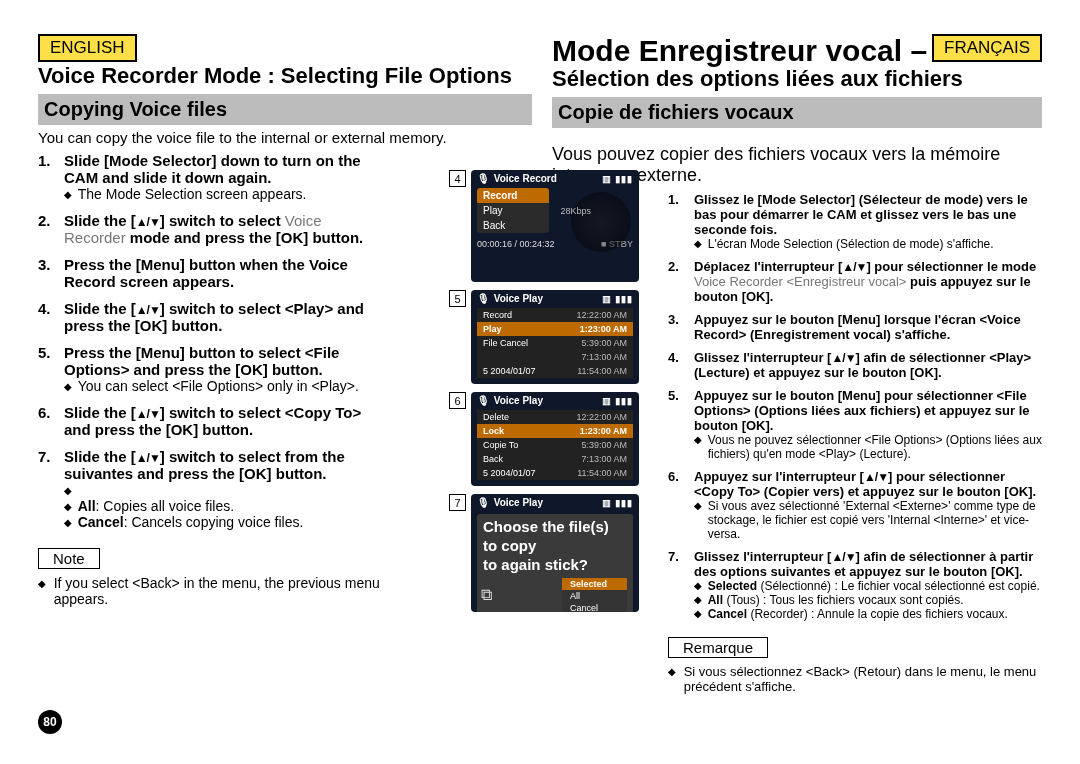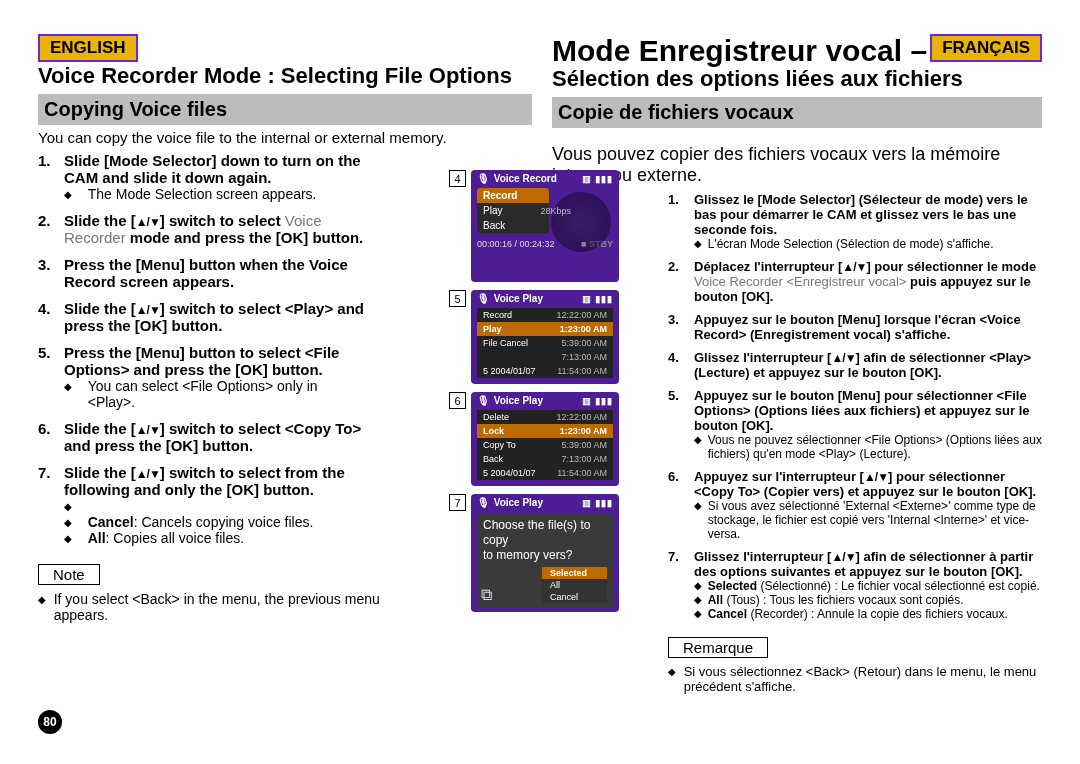--- a/index.html
+++ b/index.html
@@ -4,58 +4,58 @@
 <style>
   html,body{margin:0;padding:0;background:#888}
   *{box-sizing:border-box}
   .page{width:1080px;height:764px;background:#fff;margin:0 auto;
         font-family:Arial,Helvetica,sans-serif;color:#000;position:relative;
         padding:34px 38px 34px 38px}
   .cols{display:flex;gap:0;height:100%}
   .col{width:50%;position:relative}
   .col-left{padding-right:8px}
   .col-right{padding-left:12px}
-  .lang{border:2px solid #6d28d9;font-weight:bold;font-size:17px;
-        padding:2px 10px;display:inline-block;background:#eab308}
+  .lang{border:2px solid #000000;font-weight:normal;font-size:17px;
+        padding:2px 10px;display:inline-block;background:#fde047}
   .lang-en{position:absolute;left:0;top:0}
   .lang-fr{position:absolute;right:0;top:0}
   .title{font-weight:bold;font-size:22px;line-height:1.1;margin-top:2px}
   .title-right{margin-top:0}
   .title-right .line1{font-size:30px;font-weight:bold}
   .title-right .line2{font-size:22px;font-weight:bold}
   .bar{background:#bcbcbc;font-weight:bold;font-size:20px;
        padding:4px 6px;margin-top:6px}
   .intro{font-size:15px;margin-top:4px}
   .intro-fr{font-size:18px;margin-top:16px}
   .steps{margin-top:6px}
   .step{display:flex;font-size:15px;margin-bottom:10px}
   .step-fr{font-size:13px;margin-bottom:8px}
   .num{width:26px;flex:0 0 26px;font-weight:bold}
   .body{flex:1}
   .b{font-weight:bold}
   .mode{color:#777}
-  .sub-line{font-size:14px;display:flex;gap:16px}
+  .sub-line{font-size:14px;display:flex;gap:6px}
   .sub-line-fr{font-size:12px;display:flex;gap:6px}
   .dia::before{content:"\25C6";font-size:10px;position:relative;top:-1px}
   .notebox{border:1px solid #000;display:inline-block;padding:1px 14px;
            font-size:15px;margin-top:8px}
   .notetext{font-size:14px;margin-top:6px;display:flex;gap:8px}
   .notetext-fr{font-size:13px}
   .pagenum{position:absolute;left:38px;bottom:30px;width:24px;height:24px;
            border-radius:50%;background:#000;color:#fff;font-size:12px;
            font-weight:bold;display:flex;align-items:center;justify-content:center}
   .arrow{font-size:12px;letter-spacing:-1px}
   
   .screens{position:absolute;left:449px;top:170px;width:203px;display:flex;
            flex-direction:column;gap:8px}
   .scr-wrap{display:flex;align-items:flex-start;gap:5px}
   .sqnum{width:17px;height:17px;border:1px solid #000;font-size:11px;
          display:flex;align-items:center;justify-content:center;background:#fff;
          flex:0 0 17px}
-  .scr{width:148px;background:#4c1d95;border-radius:4px;color:#fff;
+  .scr{width:168px;background:#0f172a;border-radius:4px;color:#fff;
        font-size:10px;position:relative;overflow:hidden}
   .scr-hdr{display:flex;align-items:center;gap:4px;padding:3px 6px 2px;
            font-weight:bold;font-size:10px}
   .mic::before{content:"\1F399";font-size:10px}
   .batt{margin-left:auto;font-size:9px;letter-spacing:1px}
   .menu{margin:2px 6px 6px;border-radius:3px;overflow:hidden}
   .mi{padding:2px 6px;font-size:10px;display:flex;justify-content:space-between;
       background:#2a2a2a}
   .mi.sel{background:#bd6a00;color:#fff;font-weight:bold}
   .ghost{position:absolute;right:8px;top:22px;width:60px;height:60px;
@@ -66,21 +66,21 @@
             justify-content:space-between;align-items:center}
   .stby{color:#888;font-weight:bold;font-size:9px}
   .rows{margin:2px 6px 6px}
   .row{display:flex;justify-content:space-between;padding:2px 6px;font-size:9px;
        background:#222}
   .row.hl{background:#bd6a00;color:#fff;font-weight:bold}
   .row .lab{color:#fff}
   .row .tm{color:#bbb}
   .row.hl .tm{color:#fff}
   .dlg{margin:4px 6px 6px;background:#3a3a3a;border-radius:3px;padding:4px 6px}
-  .dlg-q{font-size:12px;font-weight:normal;color:#fff;line-height:1.25}
+  .dlg-q{font-size:15px;font-weight:bold;color:#fff;line-height:1.25}
   .dlg-opts{margin-top:4px;display:flex;flex-direction:column;align-items:flex-end;gap:0}
   .opt{font-size:9px;padding:1px 8px;background:#333;color:#fff;width:65px;text-align:left}
   .opt.sel{background:#bd6a00;font-weight:bold}
   .copyicon{position:absolute;left:10px;bottom:8px;font-size:16px;color:#ddd}
   
   .col-left .steps{max-width:330px}
   .col-right .steps{max-width:392px}
 </style>
 </head>
 <body>
@@ -142,31 +142,31 @@
         <div class="step">
             <div class="num">6.</div>
             <div class="body">
           <span class="b">Slide the [</span><span class="b arrow">▲/▼</span><span class="b">] switch to select &lt;Copy To&gt; and press the [OK] button.</span>
         </div>
           </div>
 
         <div class="step">
             <div class="num">7.</div>
             <div class="body">
-          <span class="b">Slide the [</span><span class="b arrow">▲/▼</span><span class="b">] switch to select from the following and only the [OK] button.</span>
-          <div class="sub-line">
-                <span class="dia"></span>
+          <span class="b">Slide the [</span><span class="b arrow">▲/▼</span><span class="b">] switch to select from the suivantes and press the [OK] button.</span>
+          <div class="sub-line">
+                <span class="dia"></span>
+              </div>
+          <div class="sub-line">
+                <span class="dia"></span>
+            <span><span class="b">All</span><span>: Copies all voice files.</span></span>
               </div>
           <div class="sub-line">
                 <span class="dia"></span>
             <span><span class="b">Cancel</span><span>: Cancels copying voice files.</span></span>
-              </div>
-          <div class="sub-line">
-                <span class="dia"></span>
-            <span><span class="b">All</span><span>: Copies all voice files.</span></span>
               </div>
         </div>
           </div>
       </div>
 
       <div class="notebox">Note</div>
       <div class="notetext">
         <span class="dia"></span>
         <span style="max-width:330px;display:inline-block">If you select &lt;Back&gt; in the menu, the previous menu appears.</span>
       </div>
@@ -340,21 +340,21 @@
         <div class="rows">
           <div class="row">
               <span class="lab">Delete</span>
               <span class="tm">12:22:00 AM</span>
             </div>
           <div class="row hl">
               <span class="lab">Lock</span>
               <span class="tm">1:23:00 AM</span>
             </div>
           <div class="row">
-              <span class="lab">Copy To</span>
+              <span class="lab">Copie To</span>
               <span class="tm">5:39:00 AM</span>
             </div>
           <div class="row">
               <span class="lab">Back</span>
               <span class="tm">7:13:00 AM</span>
             </div>
           <div class="row">
               <span class="lab">5  2004/01/07</span>
               <span class="tm">11:54:00 AM</span>
             </div>
@@ -365,21 +365,21 @@
     <div class="scr-wrap">
       <div class="sqnum">7</div>
       <div class="scr" style="height:118px">
         <div class="scr-hdr">
             <span class="mic"></span>
           <span>Voice Play</span>
           <span class="batt">▥ ▮▮▮</span>
           </div>
         <div class="dlg">
           <div class="dlg-q">
-            <span>Choose the file(s) to copy</span><br><span>to memory vers?</span>
+            <span>Choose the file(s) to copy</span><br><span>to again stick?</span>
           </div>
           <div class="dlg-opts">
             <div class="opt sel">Selected</div>
             <div class="opt">All</div>
             <div class="opt">Cancel</div>
           </div>
         </div>
         <div class="copyicon">⧉</div>
       </div>
     </div>

